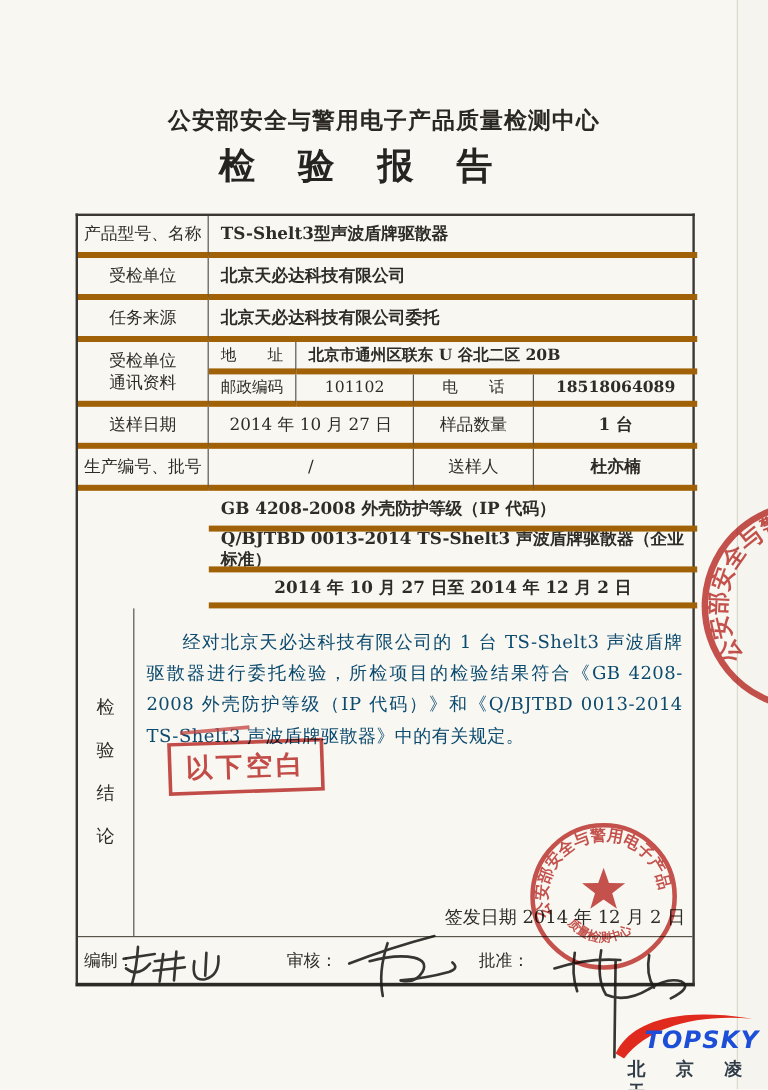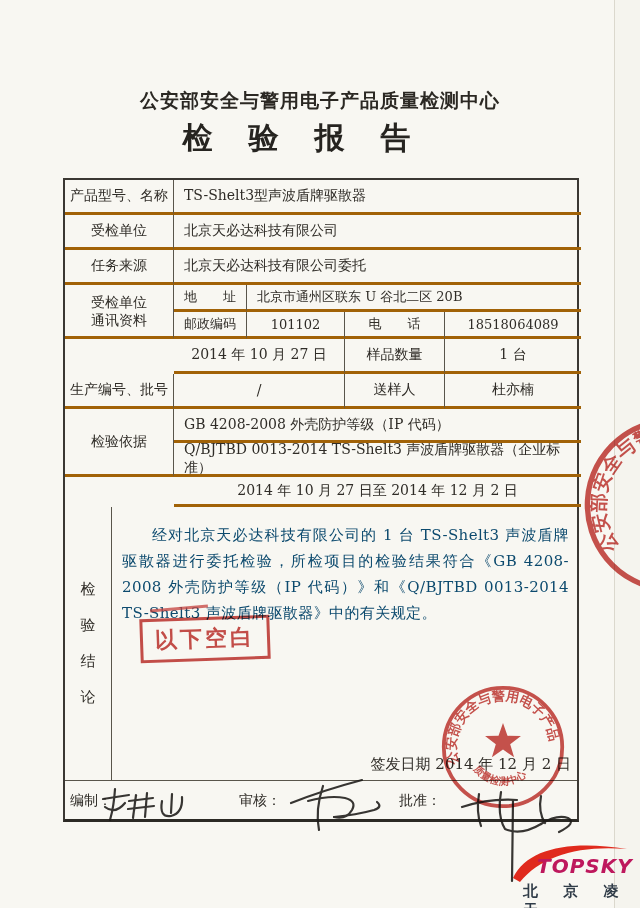--- a/index.html
+++ b/index.html
@@ -18,23 +18,23 @@
   .no-line{position:absolute;left:0;top:158px;width:640px;height:20px;font-size:15px;color:#2f2c27;}
   .report-no{position:absolute;left:75px;top:0;}
   .pg-total{position:absolute;left:437px;top:0;}
   .pg-cur{position:absolute;left:512px;top:0;}
 
   
   .tbl{position:absolute;left:63px;top:178px;width:516px;box-sizing:border-box;
        border:2px solid #3b3833;border-bottom:3px solid #2c2a25;background:transparent;}
   .grid{display:grid;grid-template-columns:109px 73px 98px 100px 136px;
         grid-template-rows:35px 35px 35px 27px 27px 35px 35px 34px 34px 30px;}
-  .cell{box-sizing:border-box;border-right:1px solid #59554b;border-bottom:3px solid #a16207;
+  .cell{box-sizing:border-box;border-right:1px solid #59554b;border-bottom:5px solid #a16207;
         display:flex;align-items:center;font-size:14px;color:#2f2c27;overflow:hidden;}
-  .cell.lastcol{border-right:none;}
+  .cell.lastcol{border-right:none;font-weight:bold;}
   .lbl{justify-content:center;text-align:center;}
   .val{padding-left:10px;}
   .ctr{justify-content:center;padding-left:0;}
   .sm{font-size:13px;}
   .contact-lbl{flex-direction:column;justify-content:center;line-height:18px;}
 
   
   .concl{position:relative;display:flex;height:273px;box-sizing:border-box;}
   .concl-label{width:47px;box-sizing:border-box;border-right:1px solid #59554b;
                display:flex;flex-direction:column;align-items:center;justify-content:center;
@@ -61,21 +61,21 @@
   .seal-main{left:440px;top:684px;width:126px;height:126px;}
   .seal-edge{left:582px;top:415px;width:180px;height:180px;transform:rotate(-18deg);}
 
   
   .ink{position:absolute;left:0;top:0;width:640px;height:908px;pointer-events:none;}
 
   
   .logo{position:absolute;left:505px;top:840px;width:135px;height:62px;}
   .logo-swoosh{position:absolute;left:0;top:0;width:135px;height:42px;}
   .logo-brand{position:absolute;left:32px;top:14px;font-size:20px;font-weight:700;font-style:italic;
-              color:#be185d;letter-spacing:1px;font-family:"DejaVu Sans","Liberation Sans",sans-serif;}
+              color:#1d4ed8;letter-spacing:1px;font-family:"DejaVu Sans","Liberation Sans",sans-serif;}
   .logo-cn{position:absolute;left:18px;top:42px;font-size:15px;font-weight:700;color:#303c48;
            letter-spacing:10px;font-family:"DejaVu Sans","Liberation Sans",sans-serif;}
   text,textPath{font-family:"DejaVu Serif","Liberation Serif",serif;}
 </style>
 </head>
 <body>
 
 <div class="page">
   <div class="page-edge2"></div>
   <div class="page-edge"></div>
@@ -98,30 +98,30 @@
         <span>受检单位</span>
         <span>通讯资料</span>
       </div>
       <div class="cell lbl sm" style="grid-area:4/2">地　　址</div>
       <div class="cell val sm lastcol" style="grid-area:4/3/5/6">北京市通州区联东 U 谷北二区 20B</div>
       <div class="cell lbl sm" style="grid-area:5/2">邮政编码</div>
       <div class="cell ctr sm" style="grid-area:5/3">101102</div>
       <div class="cell lbl sm" style="grid-area:5/4">电　　话</div>
       <div class="cell ctr sm lastcol" style="grid-area:5/5">18518064089</div>
 
+      <div class="cell lbl" style="grid-area:6/1">送样日期</div>
       <div class="cell ctr" style="grid-area:6/2/7/4">2014 年 10 月 27 日</div>
       <div class="cell lbl" style="grid-area:6/4">样品数量</div>
       <div class="cell ctr lastcol" style="grid-area:6/5">1 台</div>
 
       <div class="cell lbl" style="grid-area:7/1">生产编号、批号</div>
       <div class="cell ctr" style="grid-area:7/2/8/4">/</div>
       <div class="cell ctr lastcol" style="grid-area:7/5">杜亦楠</div>
       <div class="cell lbl" style="grid-area:7/4">送样人</div>
 
-      <div class="cell lbl" style="grid-area:8/1/10/2">检验依据</div>
       <div class="cell val lastcol" style="grid-area:8/2/9/6">GB 4208-2008 外壳防护等级（IP 代码）</div>
       <div class="cell val lastcol" style="grid-area:9/2/10/6">Q/BJTBD 0013-2014 TS-Shelt3 声波盾牌驱散器（企业标准）</div>
 
       <div class="cell ctr lastcol" style="grid-area:10/2/11/6">2014 年 10 月 27 日至 2014 年 12 月 2 日</div>
     </div>
 
     <div class="concl">
       <div class="concl-label">
         <span>检</span>
         <span>验</span>

